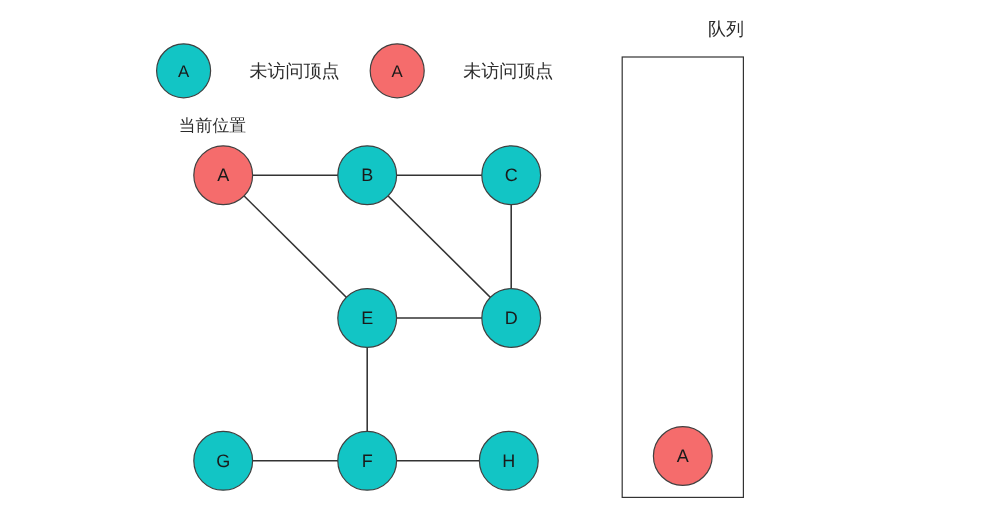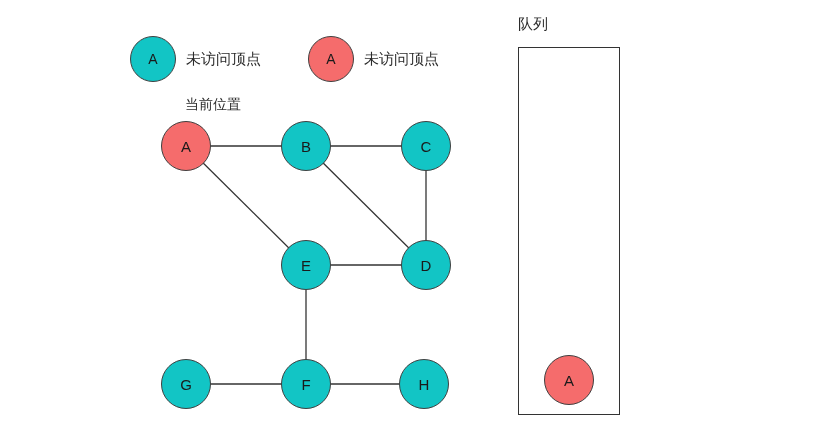--- a/index.html
+++ b/index.html
@@ -44,51 +44,50 @@
     border-radius: 50%;
     border: 1.5px solid #404040;
     display: flex;
     align-items: center;
     justify-content: center;
     font-size: 14px;
     color: #1a1a1a;
     flex: 0 0 auto;
   }
   .legend-label {
-    margin-left: 10px;
+    margin-left: 32px;
     font-size: 15px;
     color: #2b2b2b;
     white-space: nowrap;
   }
 
   .current-label {
     position: absolute;
     left: 149px;
     top: 96px;
     font-size: 14px;
     color: #2b2b2b;
     white-space: nowrap;
     z-index: 3;
-    margin-left: 36px;
   }
 
   #edge-layer {
     position: absolute;
     left: 0;
     top: 0;
     z-index: 1;
   }
 
   
   .queue-label {
     position: absolute;
     left: 518px;
     top: 15px;
     width: 102px;
-    text-align: left;
+    text-align: right;
     font-size: 15px;
     color: #2b2b2b;
   }
   .queue-box {
     position: absolute;
     left: 518px;
     top: 47px;
     width: 102px;
     height: 368px;
     border: 1px solid #333333;

